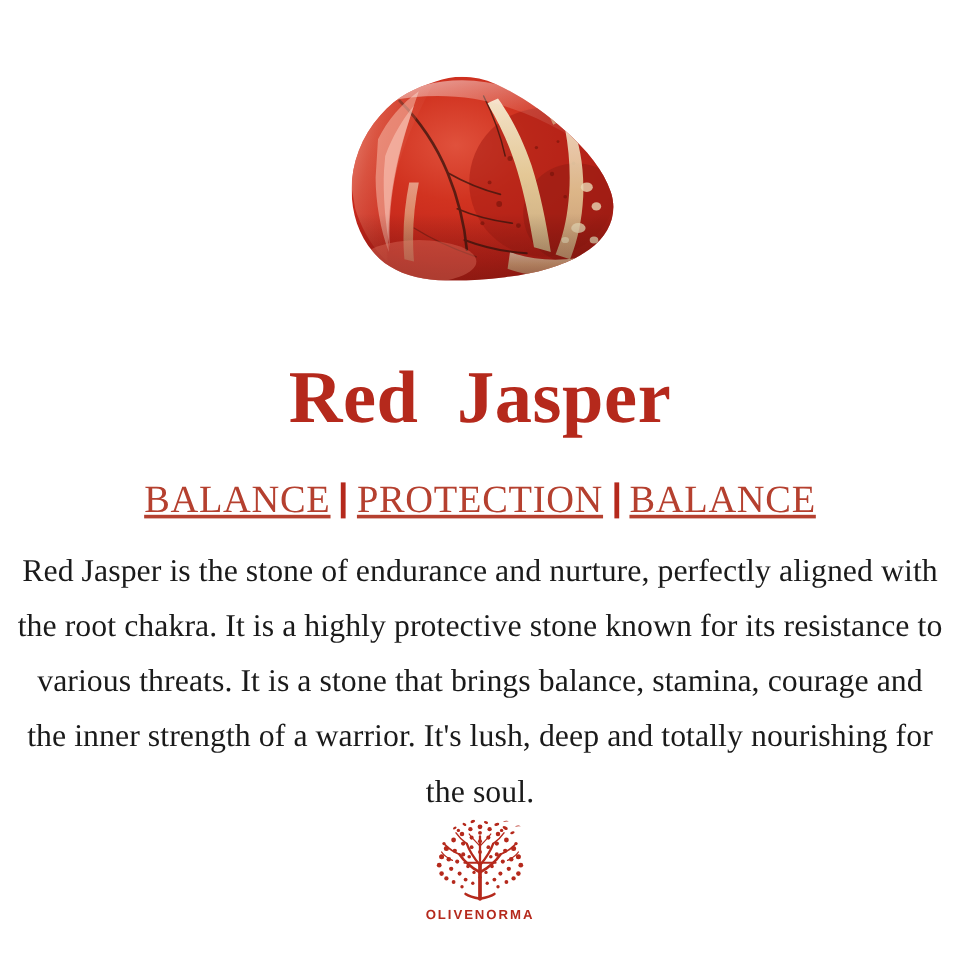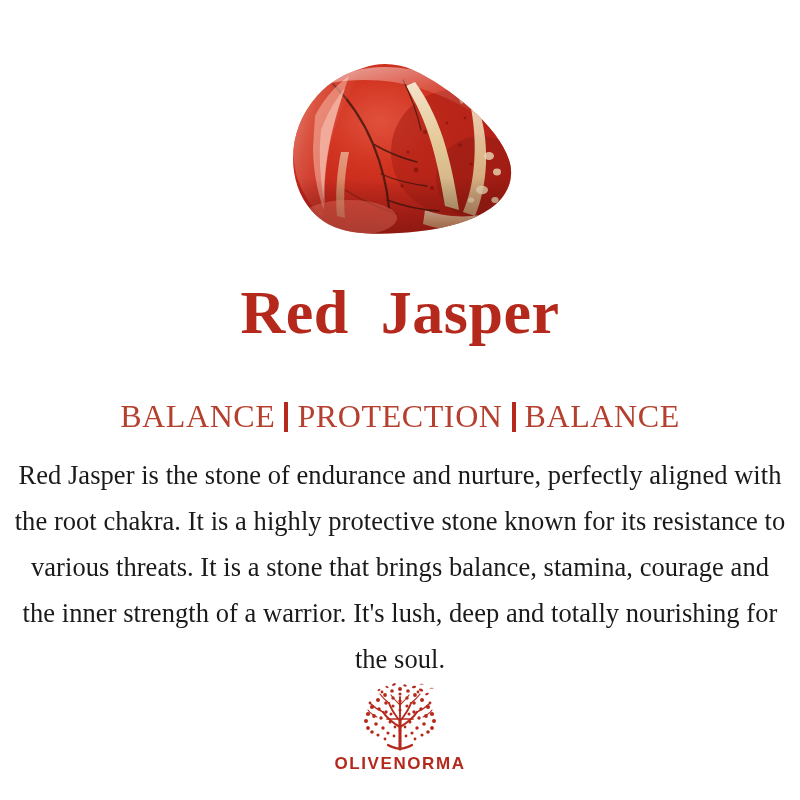--- a/index.html
+++ b/index.html
@@ -38,21 +38,21 @@
   .stone-svg {
     display: block;
     width: 250px;
     height: 185px;
   }
 
   
   .title {
     position: absolute;
     left: 0;
-    top: 276px;
+    top: 296px;
     width: 800px;
     text-align: center;
     font-family: "Liberation Serif", "DejaVu Serif", serif;
     font-weight: 700;
     font-size: 62px;
     line-height: 72px;
     color: #b5291c;
     letter-spacing: 0.5px;
     white-space: pre;
   }
@@ -65,21 +65,21 @@
     width: 800px;
     text-align: center;
     font-family: "Liberation Serif", "DejaVu Serif", serif;
     font-weight: 400;
     font-size: 32px;
     line-height: 40px;
     color: #b5402f;
     letter-spacing: 0.6px;
     white-space: nowrap;
   }
-  .subtitle .kw { display: inline; }
+  .subtitle .kw { display: inline; text-decoration: underline; }
   .subtitle .sep {
     display: inline-block;
     width: 4px;
     height: 30px;
     background: #b5291c;
     vertical-align: -5px;
     margin: 0 9px;
   }
 
   
@@ -109,21 +109,21 @@
   }
   .logo-mark {
     display: block;
     width: 86px;
     height: 72px;
   }
   .logo-word {
     margin-top: 1px;
     font-family: "Liberation Sans", "DejaVu Sans", sans-serif;
     font-weight: 700;
-    font-size: 17px;
+    font-size: 11px;
     line-height: 15px;
     letter-spacing: 1.6px;
     color: #b5291c;
   }
 </style>
 </head>
 <body>
 
 <div class="page">
 

